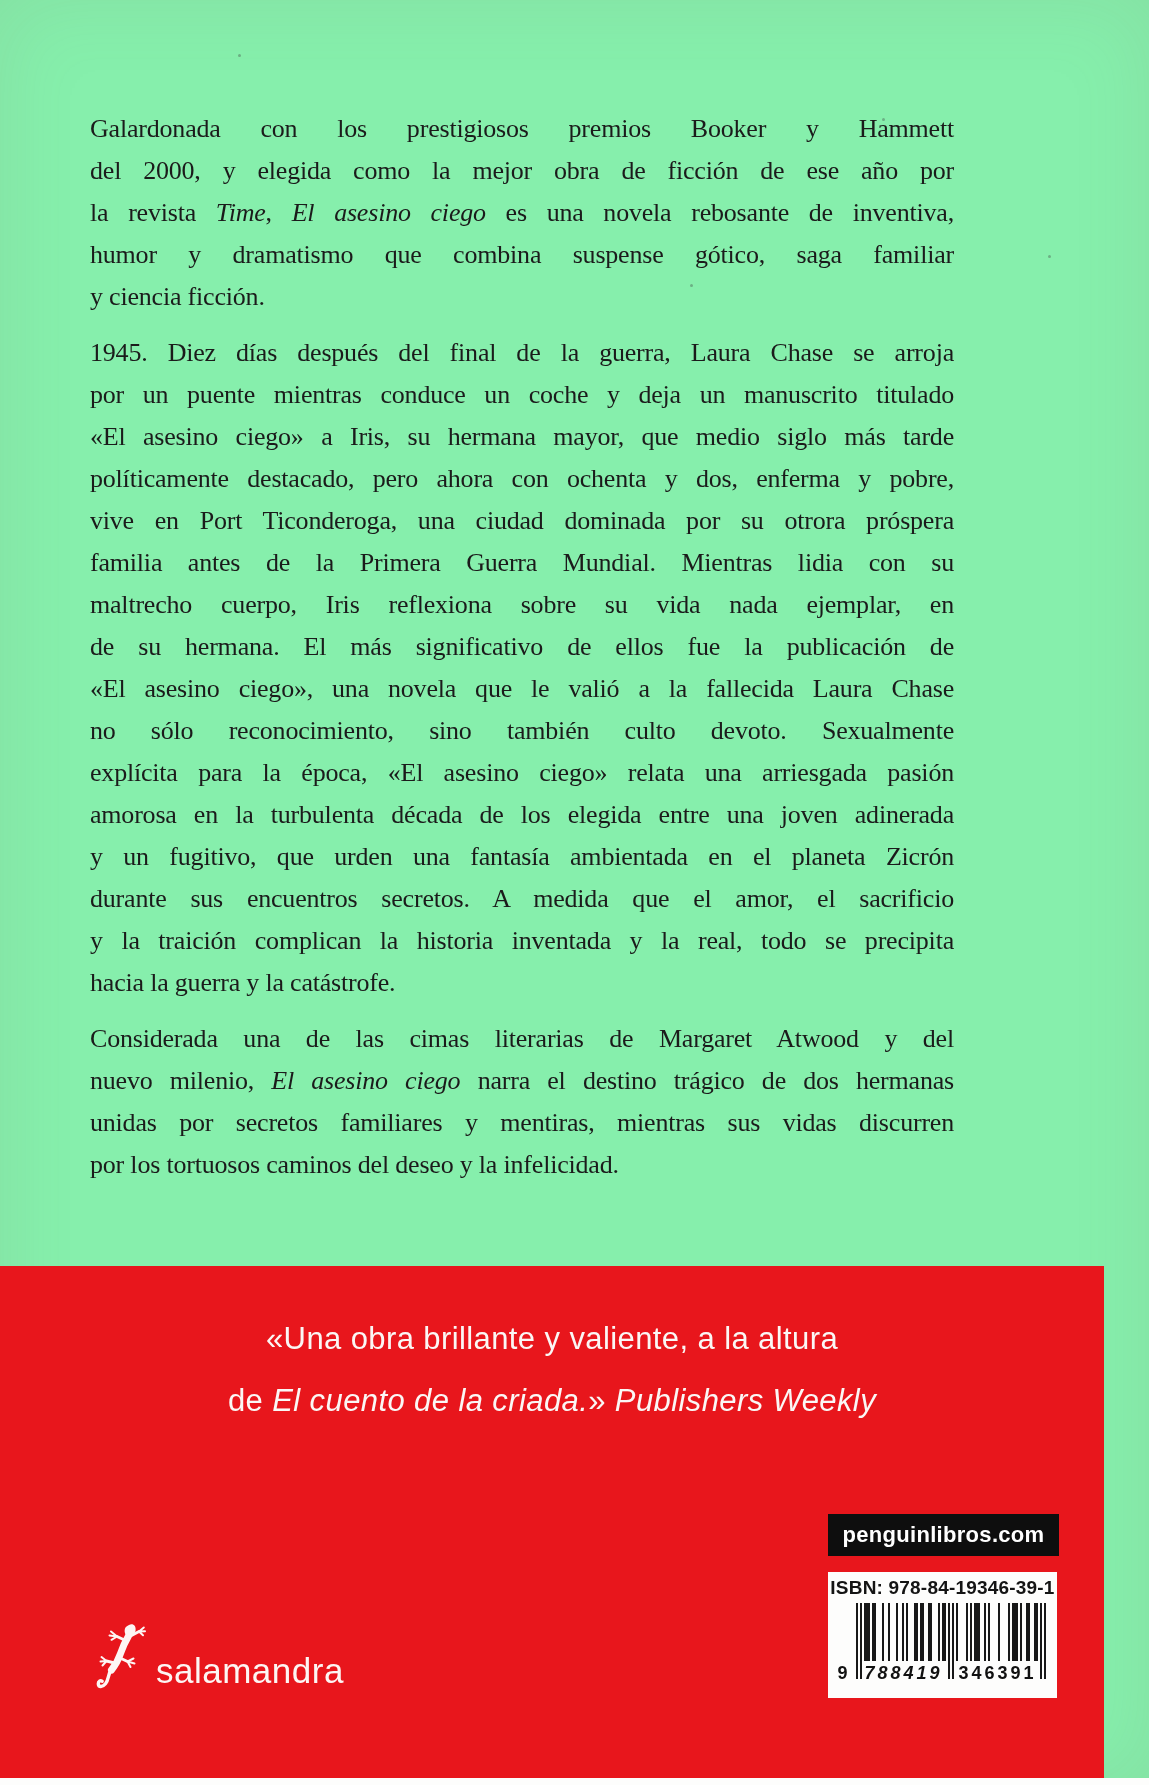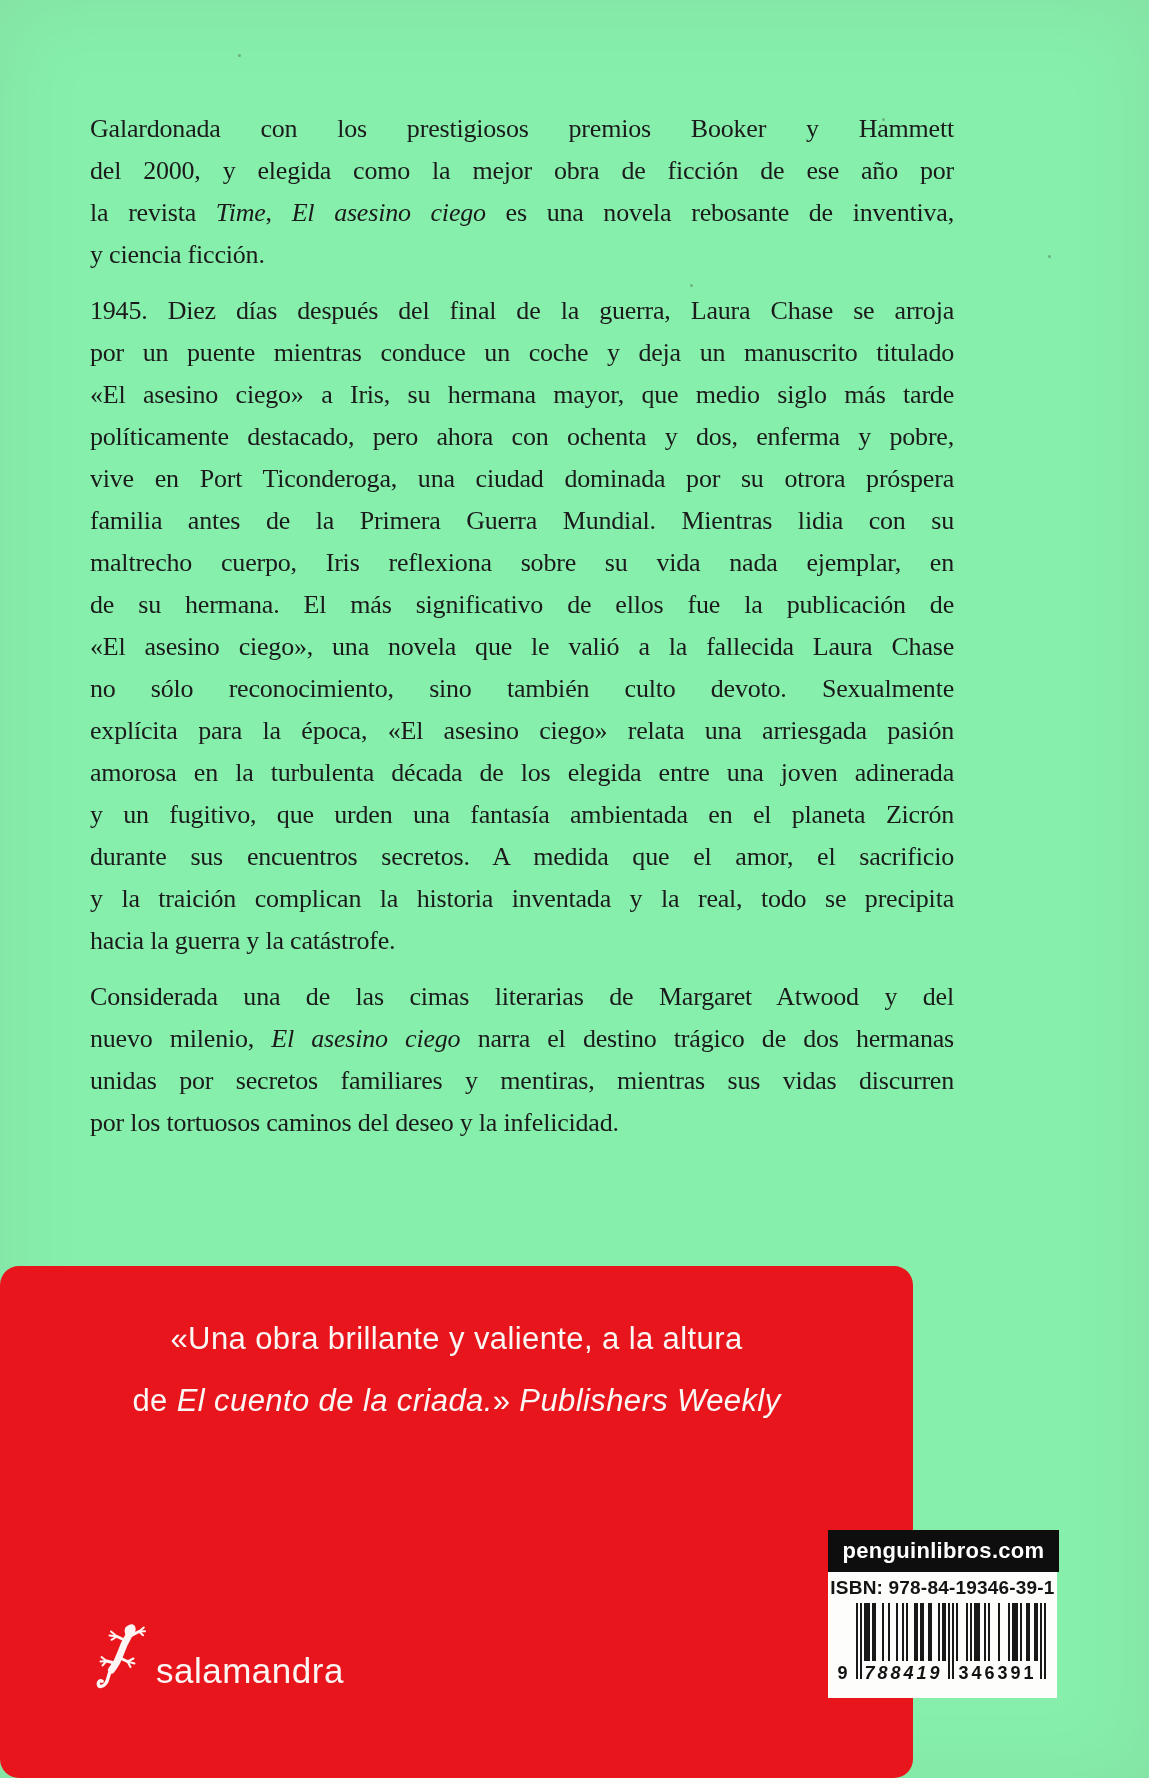--- a/index.html
+++ b/index.html
@@ -9,26 +9,26 @@
     box-shadow:inset 0 0 80px rgba(120,115,100,0.12);
     font-family:"Liberation Serif", serif;
   }
   
   .synopsis{position:absolute;left:90px;top:108px;width:864px;color:#1b1b1b;font-size:26px;}
   .para{margin:0 0 14px 0;}
   .tl{line-height:42px;text-align:justify;text-align-last:justify;letter-spacing:-0.2px;white-space:normal;}
   .tl.last{text-align-last:left;}
   .tl em{font-style:italic;}
   
-  .band{position:absolute;left:0;top:1266px;width:913px;height:512px;background:#e8161c;border-radius:19px;}
+  .band{position:absolute;left:0;top:1266px;width:1104px;height:512px;background:#e8161c;}
   .quote{position:absolute;left:0;right:0;top:42px;text-align:center;color:#fbf7f5;
          font-family:"Liberation Sans",sans-serif;font-size:31px;line-height:62px;letter-spacing:0.4px;}
   .quote em{font-style:italic;text-align:right;}
   
-  .pbar{position:absolute;left:828px;top:264px;width:231px;height:42px;background:#0e0e0e;
+  .pbar{position:absolute;left:828px;top:248px;width:231px;height:42px;background:#0e0e0e;
         color:#fff;font-family:"Liberation Sans",sans-serif;font-size:22px;font-weight:bold;
         line-height:42px;text-align:center;letter-spacing:0.3px;}
   
   .bcbox{position:absolute;left:828px;top:306px;width:229px;height:126px;background:#fdfdfc;}
   .isbn{margin-top:5px;text-align:center;color:#141414;
         font-family:"Liberation Sans",sans-serif;font-size:19px;font-weight:bold;letter-spacing:0.2px;}
   .bc-area{position:relative;width:206px;margin:4px auto 0;height:92px;}
   .bars{position:absolute;left:16px;top:0;display:flex;align-items:flex-start;}
   .bcm{width:2px;height:62px;}
   .bcm.on{background:#181818;}
@@ -51,20 +51,21 @@
 </head>
 <body>
 
 <div class="page">
 
   <div class="synopsis">
     <div class="para">
         <div class="tl">Galardonada con los prestigiosos premios Booker y Hammett</div>
         <div class="tl">del 2000, y elegida como la mejor obra de ficción de ese año por</div>
         <div class="tl">la revista <em>Time</em>, <em>El asesino ciego</em> es una novela rebosante de inventiva,</div>
+        <div class="tl">humor y dramatismo que combina suspense gótico, saga familiar</div>
         <div class="tl last">y ciencia ficción.</div>
       </div>
     <div class="para">
         <div class="tl">1945. Diez días después del final de la guerra, Laura Chase se arroja</div>
         <div class="tl">por un puente mientras conduce un coche y deja un manuscrito titulado</div>
         <div class="tl">«El asesino ciego» a Iris, su hermana mayor, que medio siglo más tarde</div>
         <div class="tl">políticamente destacado, pero ahora con ochenta y dos, enferma y pobre,</div>
         <div class="tl">vive en Port Ticonderoga, una ciudad dominada por su otrora próspera</div>
         <div class="tl">familia antes de la Primera Guerra Mundial. Mientras lidia con su</div>
         <div class="tl">maltrecho cuerpo, Iris reflexiona sobre su vida nada ejemplar, en</div>

